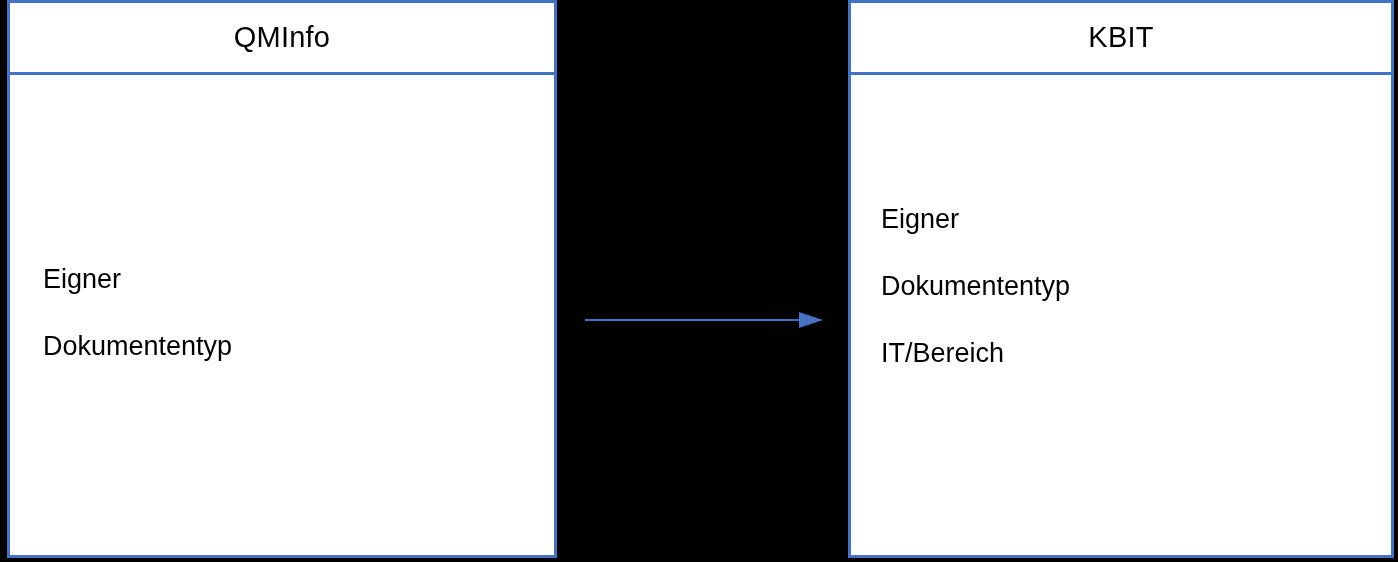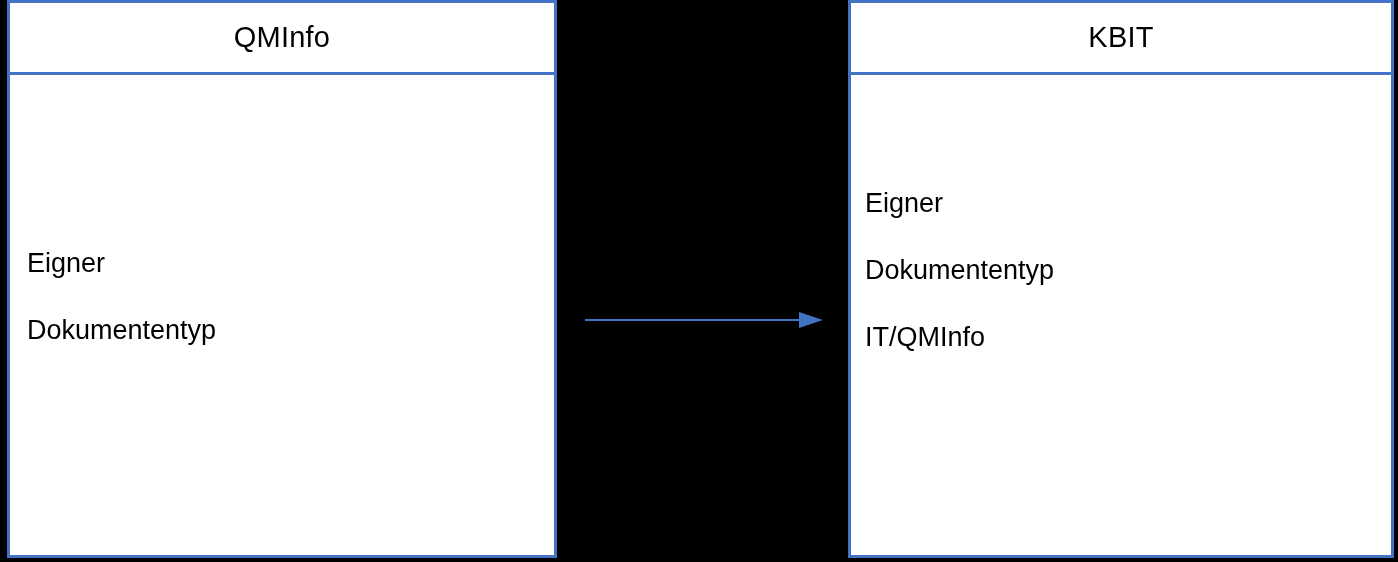--- a/index.html
+++ b/index.html
@@ -63,21 +63,21 @@
     letter-spacing: 0.2px;
     line-height: 1;
   }
 
   
   .field-list {
     position: absolute;
     left: 0;
     right: 0;
     list-style: none;
-    margin: 0;
+    margin: 16px;
     padding: 0;
   }
 
   #fields-left  { top: 240px; padding-left: 17px; }
   #fields-right { top: 180px; padding-left: 14px; }
 
   .field-item {
     font-size: 27px;
     font-weight: 400;
     color: #000000;
@@ -144,21 +144,21 @@
 
   <div class="panel" id="panel-right">
 
     <div class="panel-header">
       <span class="panel-title">KBIT</span>
     </div>
 
     <ul class="field-list" id="fields-right">
       <li class="field-item">Eigner</li>
       <li class="field-item">Dokumententyp</li>
-      <li class="field-item">IT/QMInfo</li>
+      <li class="field-item">IT/Bereich</li>
     </ul>
 
   </div>
 
   <div id="frame-bottom-left"></div>
   <div id="frame-bottom-right"></div>
 
 </div>
 
 </body></html>

